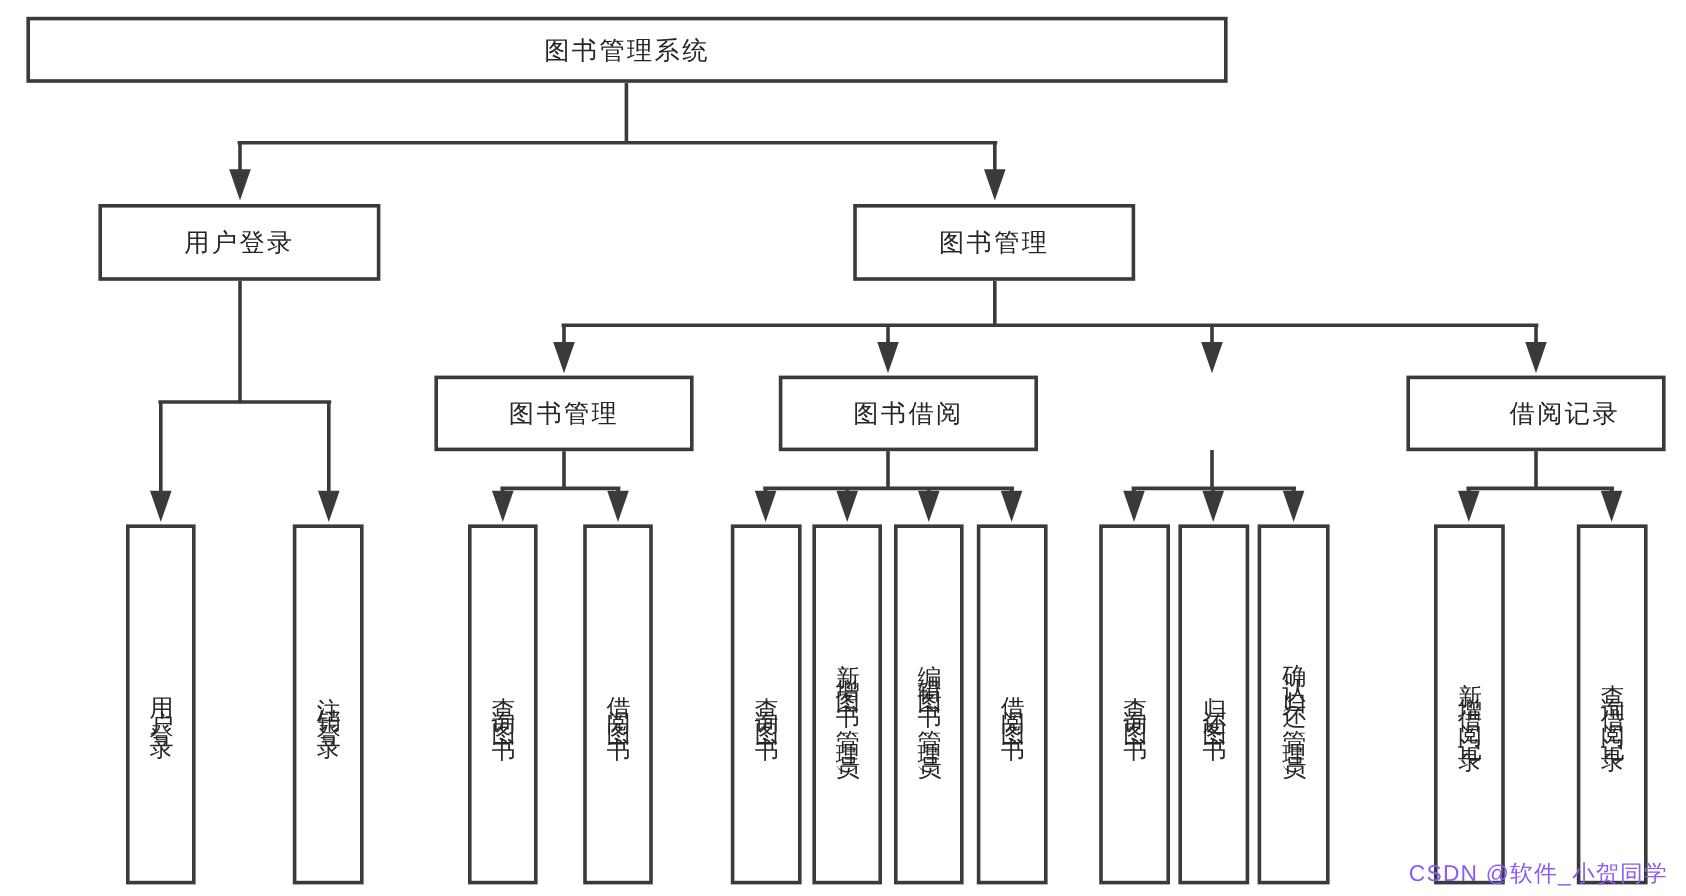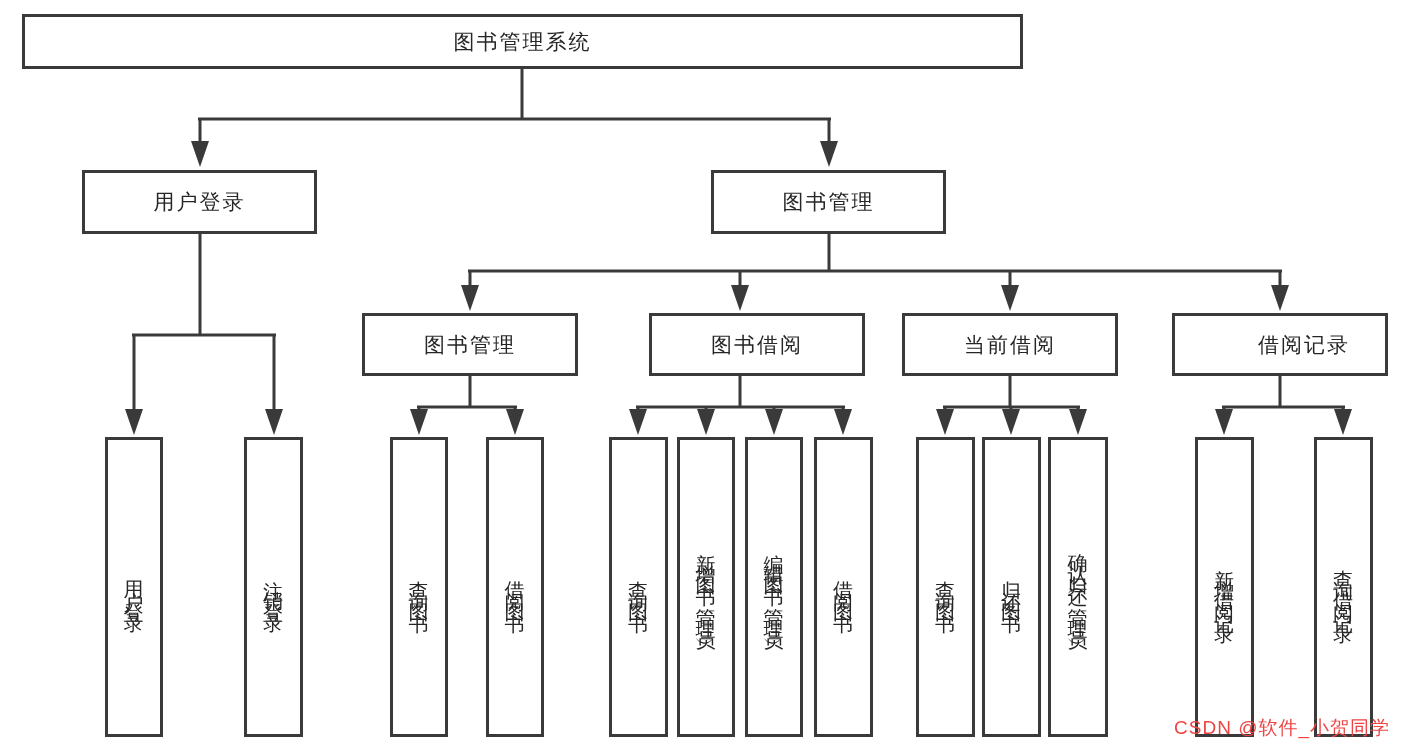--- a/index.html
+++ b/index.html
@@ -38,21 +38,21 @@
     writing-mode: vertical-rl;
     letter-spacing: 11px;
     line-height: 1;
     white-space: nowrap;
   }
   .watermark {
     position: absolute;
     right: 15px;
     bottom: 6px;
     font-size: 19px;
-    color: #ef4444;
+    color: #8b5cf6;
     letter-spacing: 1px;
     z-index: 5;
     pointer-events: none;
     text-align: center;
   }
 </style>
 </head>
 <body>
 
 <div class="canvas">
@@ -129,23 +129,20 @@
   <div class="box h" style="left:711px; top:170px; width:235px; height:64px;">
     <span>图书管理</span>
   </div>
 
   <div class="box h" style="left:362px; top:313px; width:216px; height:63px;">
     <span>图书管理</span>
   </div>
   <div class="box h" style="left:632px; top:313px; width:216px; height:63px;margin-left:17px;">
     <span>图书借阅</span>
   </div>
-  <div class="box h" style="left:902px; top:313px; width:216px; height:63px;">
-    <span>当前借阅</span>
-  </div>
   <div class="box h" style="left:1172px; top:313px; width:216px; height:63px;padding-left:48px;">
     <span>借阅记录</span>
   </div>
 
   <div class="box v" style="left:105px; top:437px; width:58px; height:300px;">
     <span class="vtext">用户登录</span>
   </div>
   <div class="box v" style="left:244px; top:437px; width:59px; height:300px;">
     <span class="vtext">注销登录</span>
   </div>

